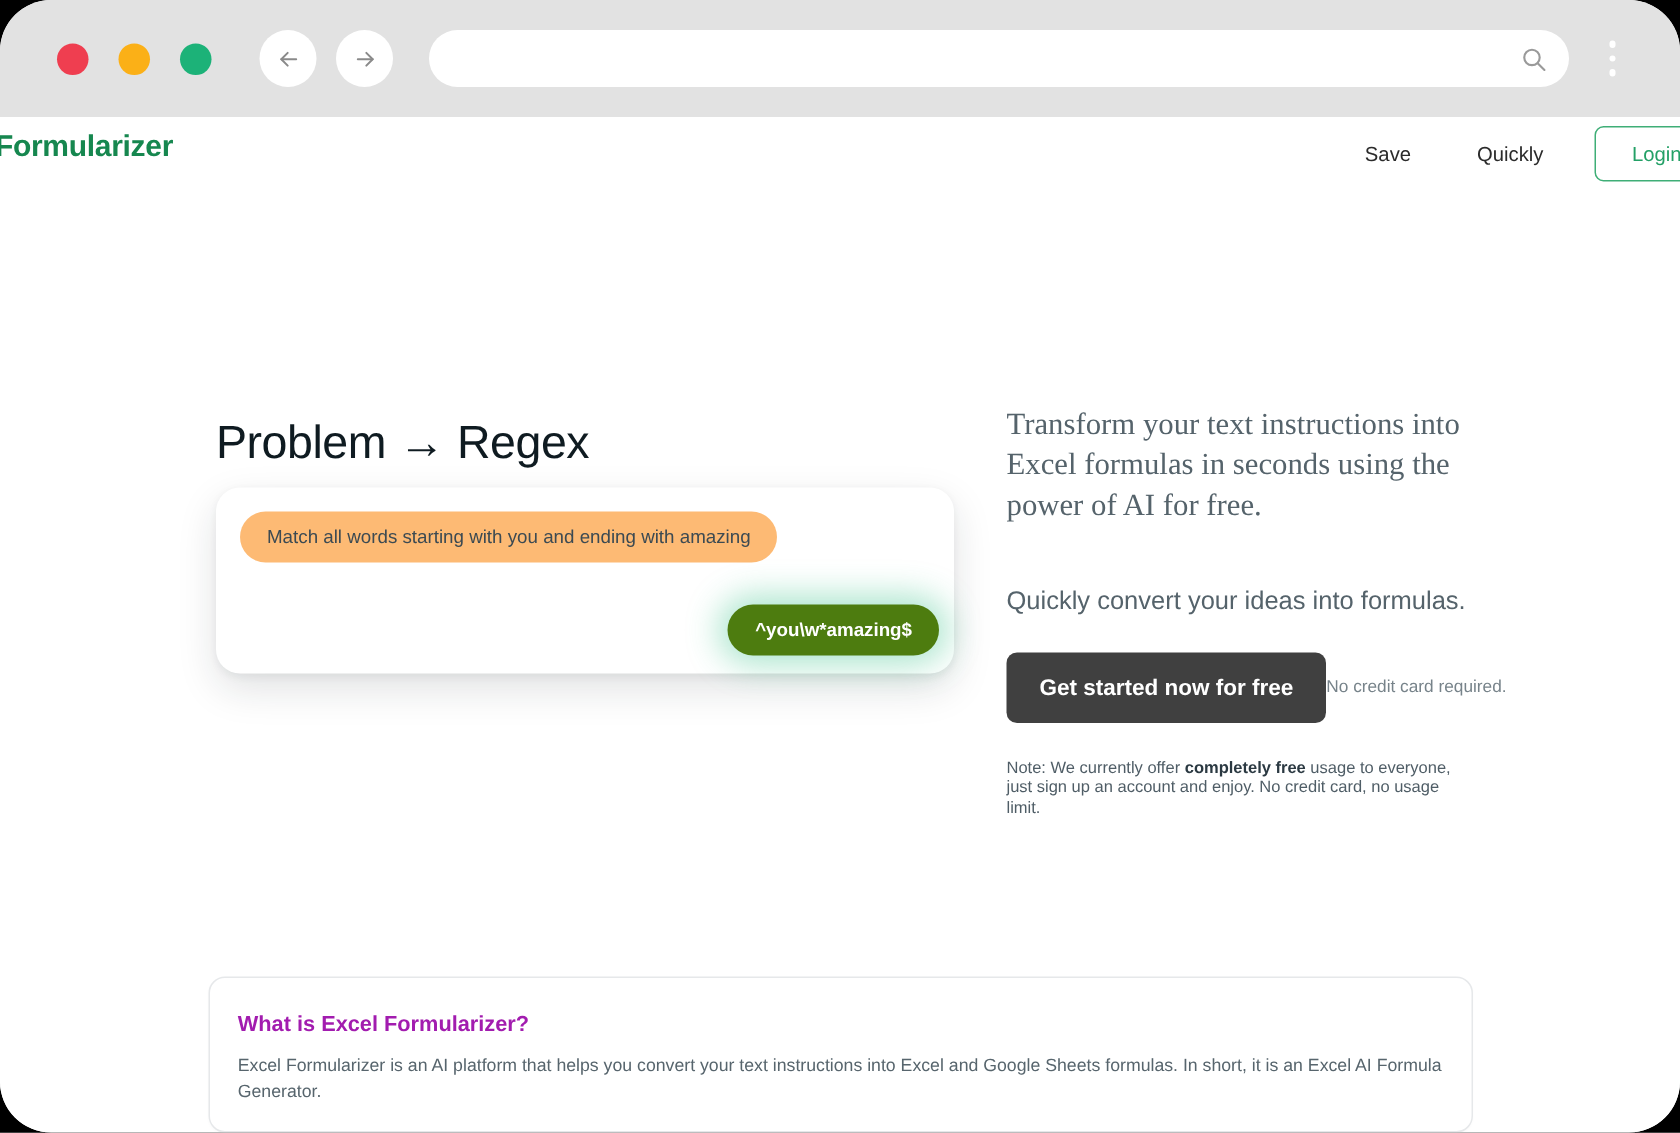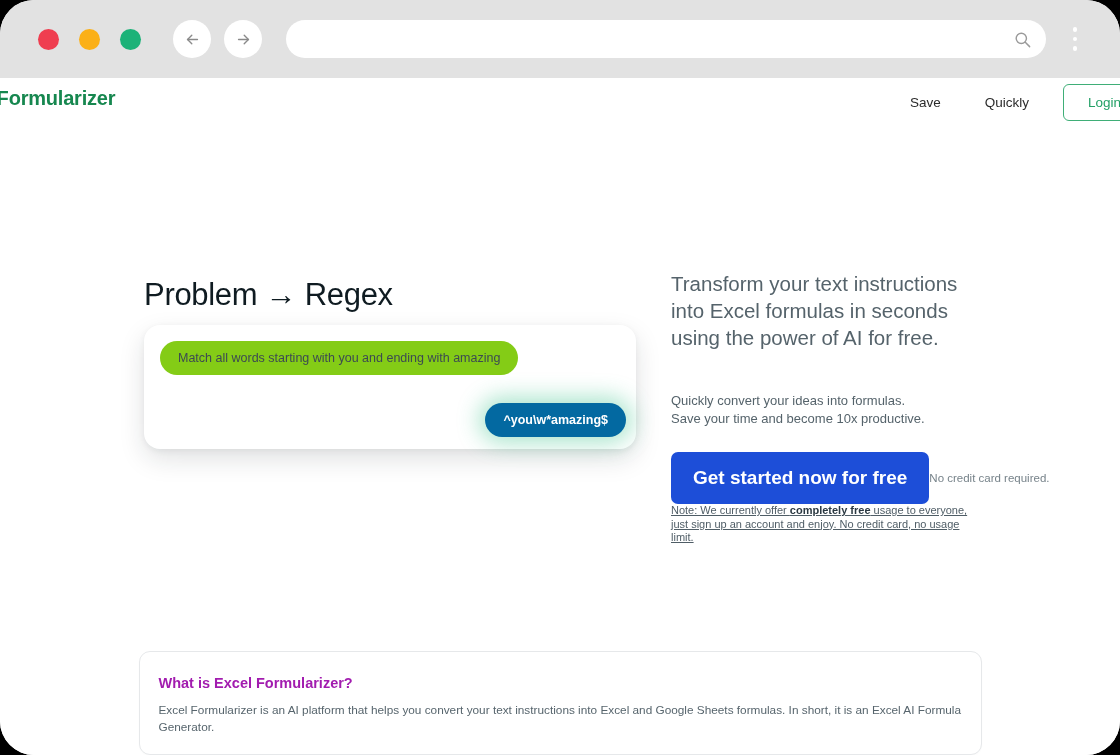--- a/index.html
+++ b/index.html
@@ -196,33 +196,33 @@
     background: #ffffff;
     border-radius: 16px;
     box-shadow: 0 10px 26px rgba(20,30,40,0.13), 0 2px 6px rgba(20,30,40,0.06);
     position: relative;
   }
 
   .bubble-user {
     position: absolute;
     left: 16px;
     top: 16px;
-    background: #84cc16;
+    background: #fdba74;
     border-radius: 18px;
     padding: 10px 18px;
     font-size: 12.5px;
     color: #3c4a52;
     white-space: nowrap;
   }
 
   .bubble-bot {
     position: absolute;
     right: 10px;
     bottom: 12px;
-    background: #0369a1;
+    background: #4d7c0f;
     border-radius: 18px;
     padding: 10px 18px;
     font-size: 12.5px;
     font-weight: bold;
     color: #ffffff;
     white-space: nowrap;
     box-shadow: 0 0 22px 6px rgba(46,190,130,0.40);
   }
 
   .hero-right {
@@ -230,59 +230,60 @@
     left: 671px;
     top: 145px;
     width: 320px;
   }
 
   .hero-sub {
     font-size: 20.5px;
     line-height: 27px;
     color: #55636b;
     font-weight: normal;
+    font-family: Liberation Serif, serif;
   }
 
   .hero-note {
     margin-top: 41px;
-    font-size: 13px;
+    font-size: 17px;
     line-height: 17.5px;
     color: #55636b;
   }
 
   .cta-row {
     margin-top: 25px;
     display: flex;
     align-items: center;
   }
   .cta-btn {
-    background: #1d4ed8;
+    background: #404040;
     color: #ffffff;
     border: none;
     border-radius: 7px;
-    font-size: 19px;
+    font-size: 15px;
     font-weight: bold;
     padding: 15px 22px;
     cursor: pointer;
     font-family: "Liberation Sans", sans-serif;
     white-space: nowrap;
   }
   .cta-caption {
     margin-left: 0;
     font-size: 11.5px;
     color: #77838a;
     white-space: nowrap;
   }
 
   .fineprint {
+    margin-top: 24px;
     font-size: 11px;
     line-height: 13.5px;
     color: #4f5d66;
     width: 300px;
-    text-decoration: underline;
   }
   .fineprint b { font-weight: bold; color: #2b3942; }
 
   
   .faq {
     position: absolute;
     left: 0;
     top: 510px;
     width: 1120px;
   }
@@ -378,21 +379,20 @@
           <div class="bubble-user">Match all words starting with you and ending with amazing</div>
           <div class="bubble-bot">^you\w*amazing$</div>
         </div>
       </div>
 
       <div class="hero-right">
         <div class="hero-sub">Transform your text instructions into Excel formulas in seconds using the power of AI for free.</div>
 
         <div class="hero-note">
           <div>Quickly convert your ideas into formulas.</div>
-          <div>Save your time and become 10x productive.</div>
         </div>
 
         <div class="cta-row">
           <button class="cta-btn">Get started now for free</button>
           <span class="cta-caption">No credit card required.</span>
         </div>
 
         <div class="fineprint">
           <span>Note: We currently offer </span><b>completely free</b><span> usage to everyone, just sign up an account and enjoy. No credit card, no usage limit.</span>
         </div>

